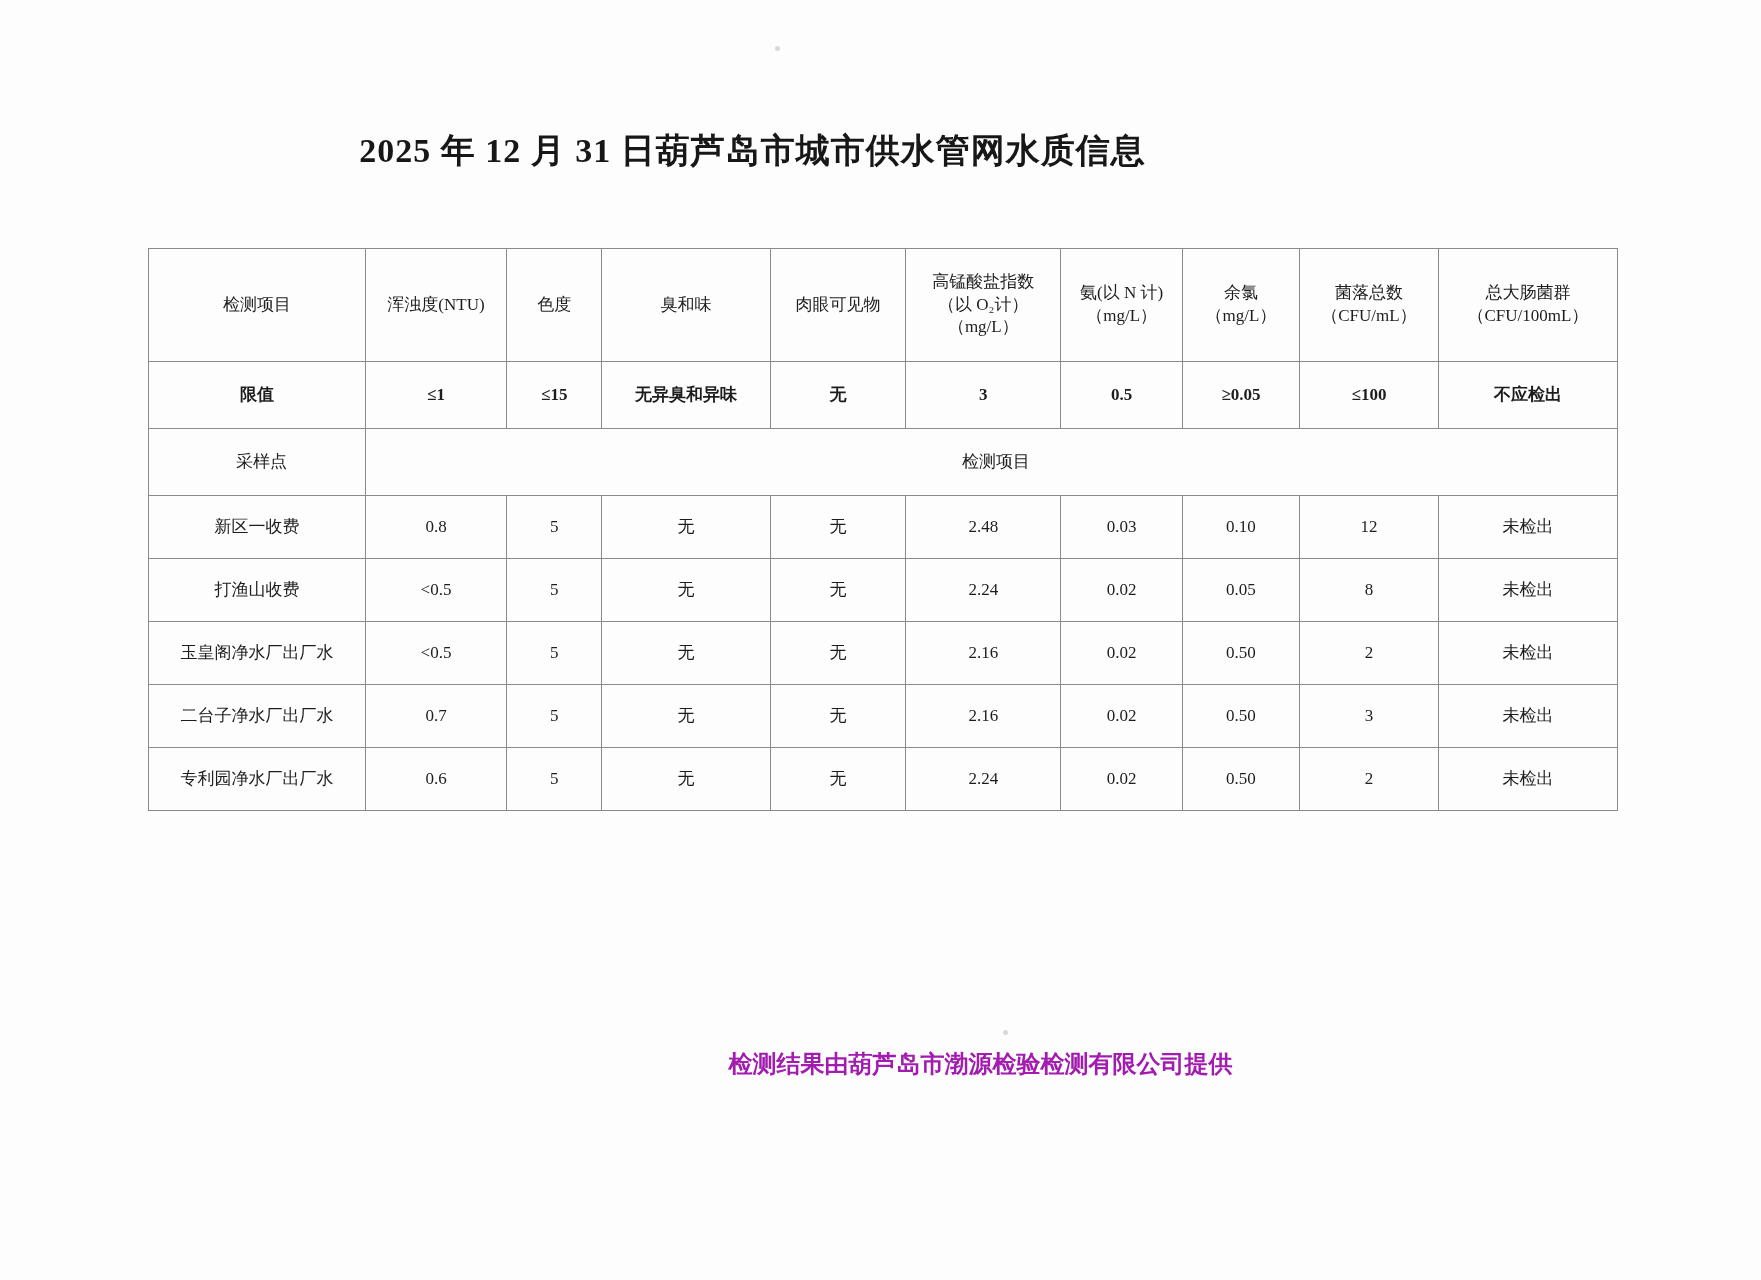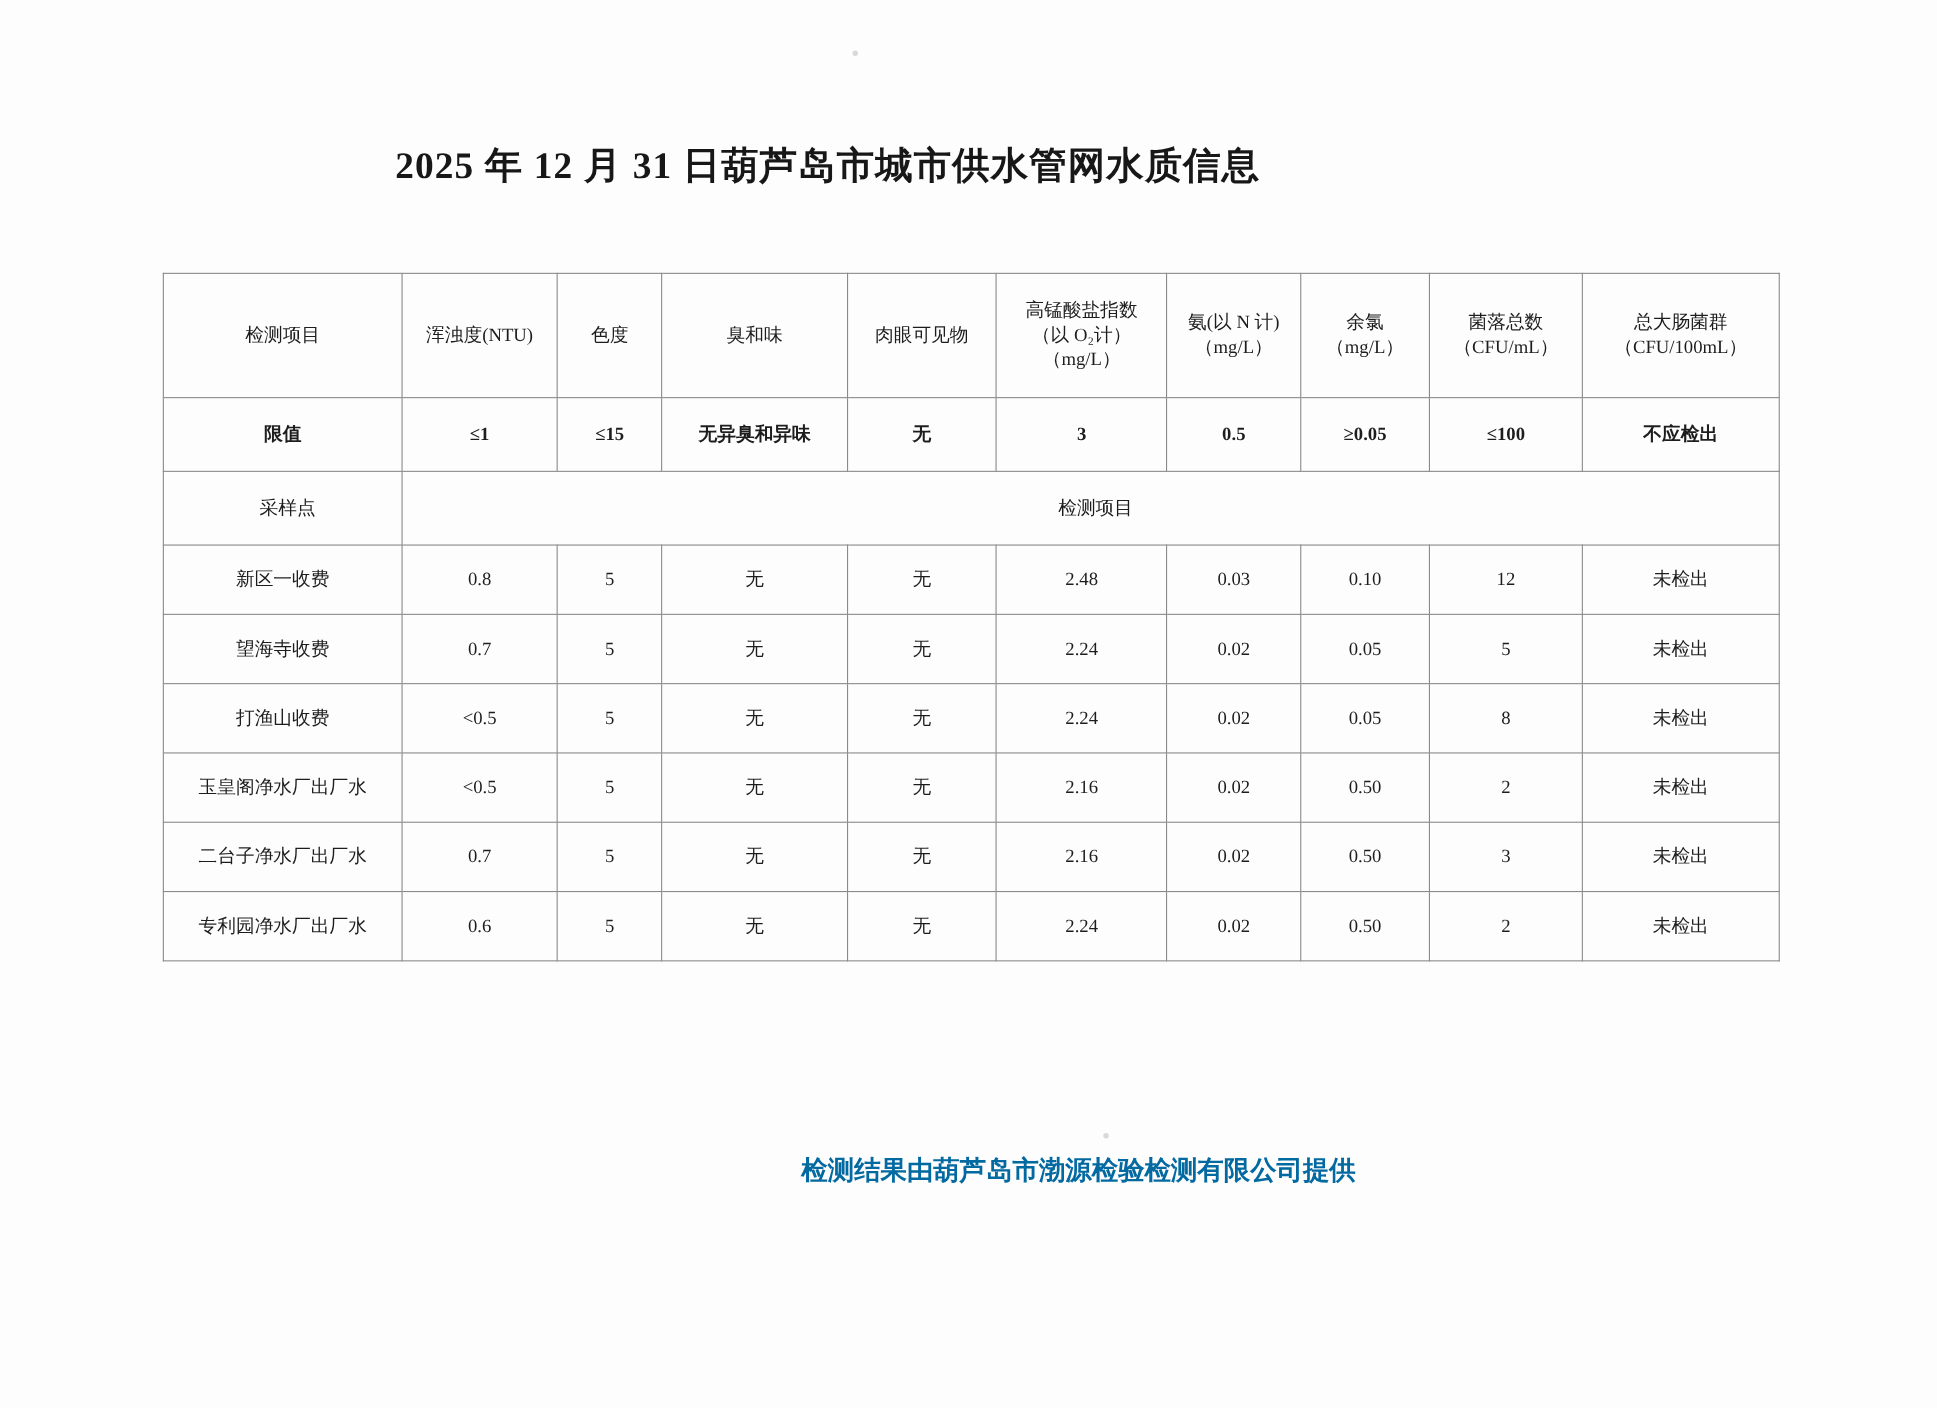--- a/index.html
+++ b/index.html
@@ -93,21 +93,21 @@
     font-size: 18px;
   }
   .footnote {
     position: absolute;
     left: 0;
     top: 1048px;
     width: 1761px;
     text-align: center;
     font-size: 24px;
     font-weight: bold;
-    color: #0369a1;
+    color: #a21caf;
     padding-left: 200px;
     box-sizing: border-box;
     font-family: "Liberation Serif", "DejaVu Serif", serif;
   }
   .specks {
     position: absolute;
     background: #d9d9d9;
     border-radius: 50%;
   }
 </style>
@@ -216,32 +216,20 @@
           <td class="result-cell">5</td>
           <td class="result-cell">无</td>
           <td class="result-cell">无</td>
           <td class="result-cell">2.48</td>
           <td class="result-cell">0.03</td>
           <td class="result-cell">0.10</td>
           <td class="result-cell">12</td>
           <td class="result-cell">未检出</td>
         </tr>
 
-        <tr class="data-row">
-          <td>望海寺收费</td>
-          <td class="result-cell">0.7</td>
-          <td class="result-cell">5</td>
-          <td class="result-cell">无</td>
-          <td class="result-cell">无</td>
-          <td class="result-cell">2.24</td>
-          <td class="result-cell">0.02</td>
-          <td class="result-cell">0.05</td>
-          <td class="result-cell">5</td>
-          <td class="result-cell">未检出</td>
-        </tr>
 
         <tr class="data-row">
           <td>打渔山收费</td>
           <td class="result-cell">&lt;0.5</td>
           <td class="result-cell">5</td>
           <td class="result-cell">无</td>
           <td class="result-cell">无</td>
           <td class="result-cell">2.24</td>
           <td class="result-cell">0.02</td>
           <td class="result-cell">0.05</td>

